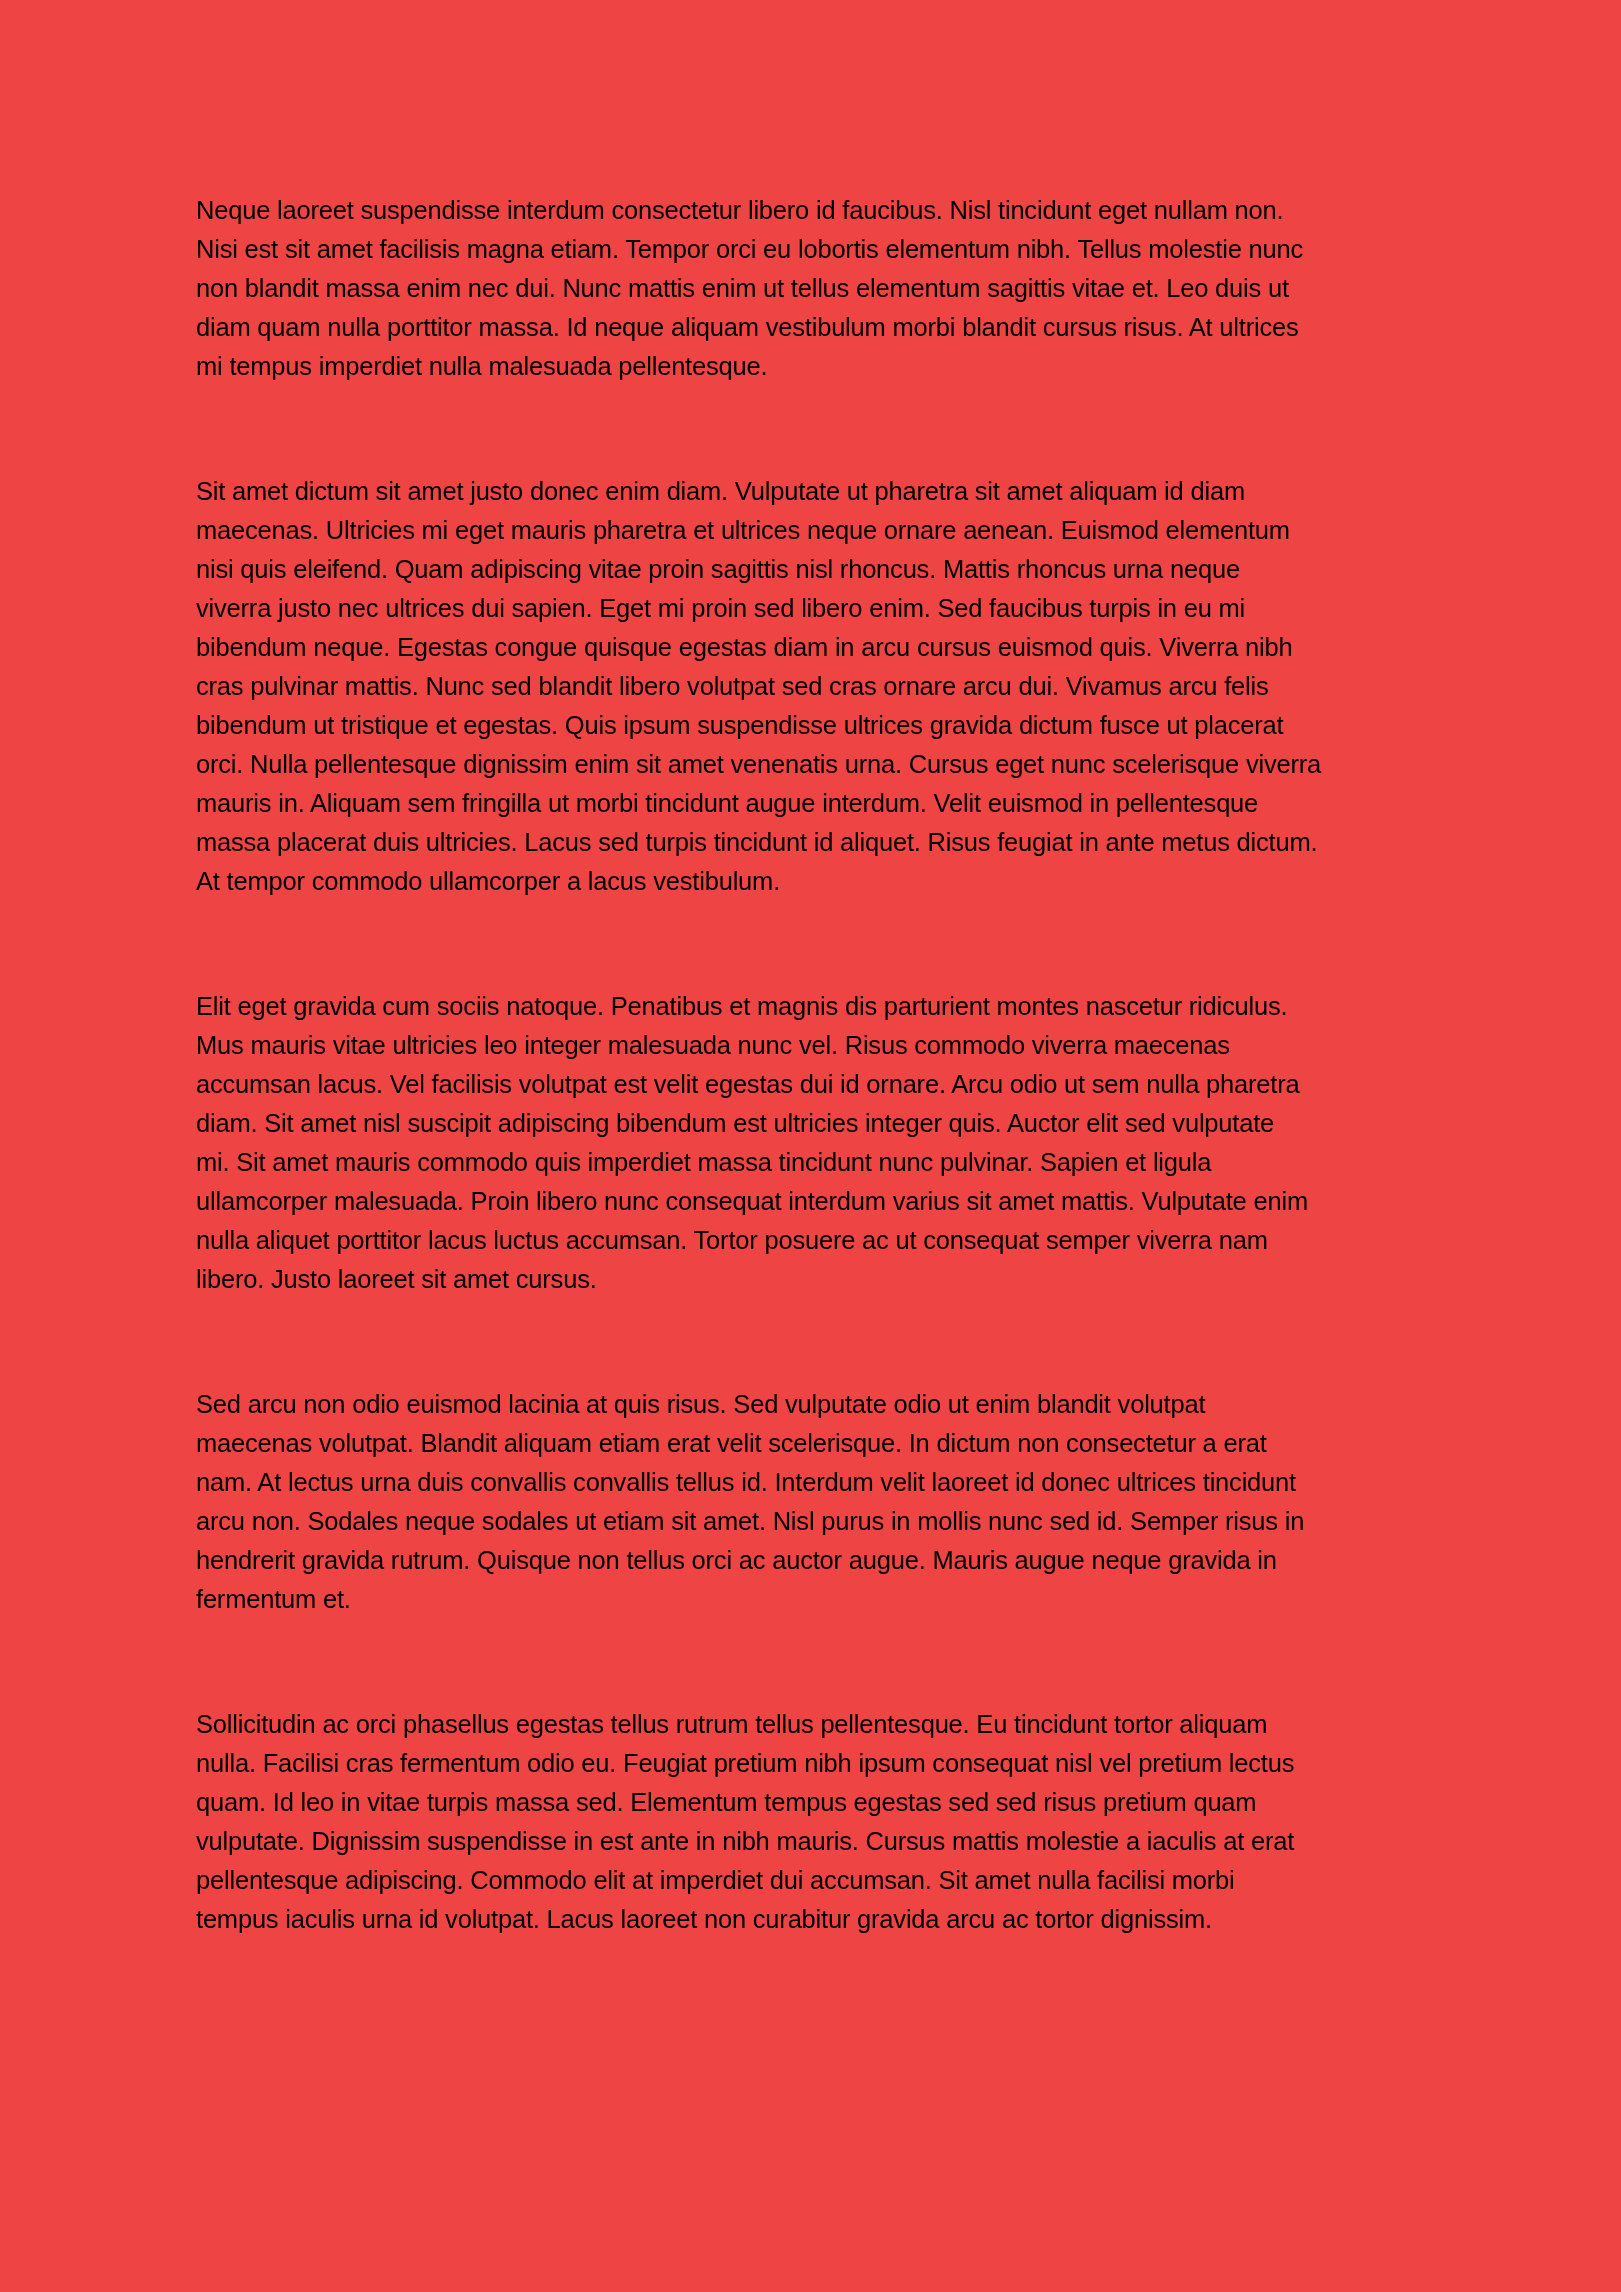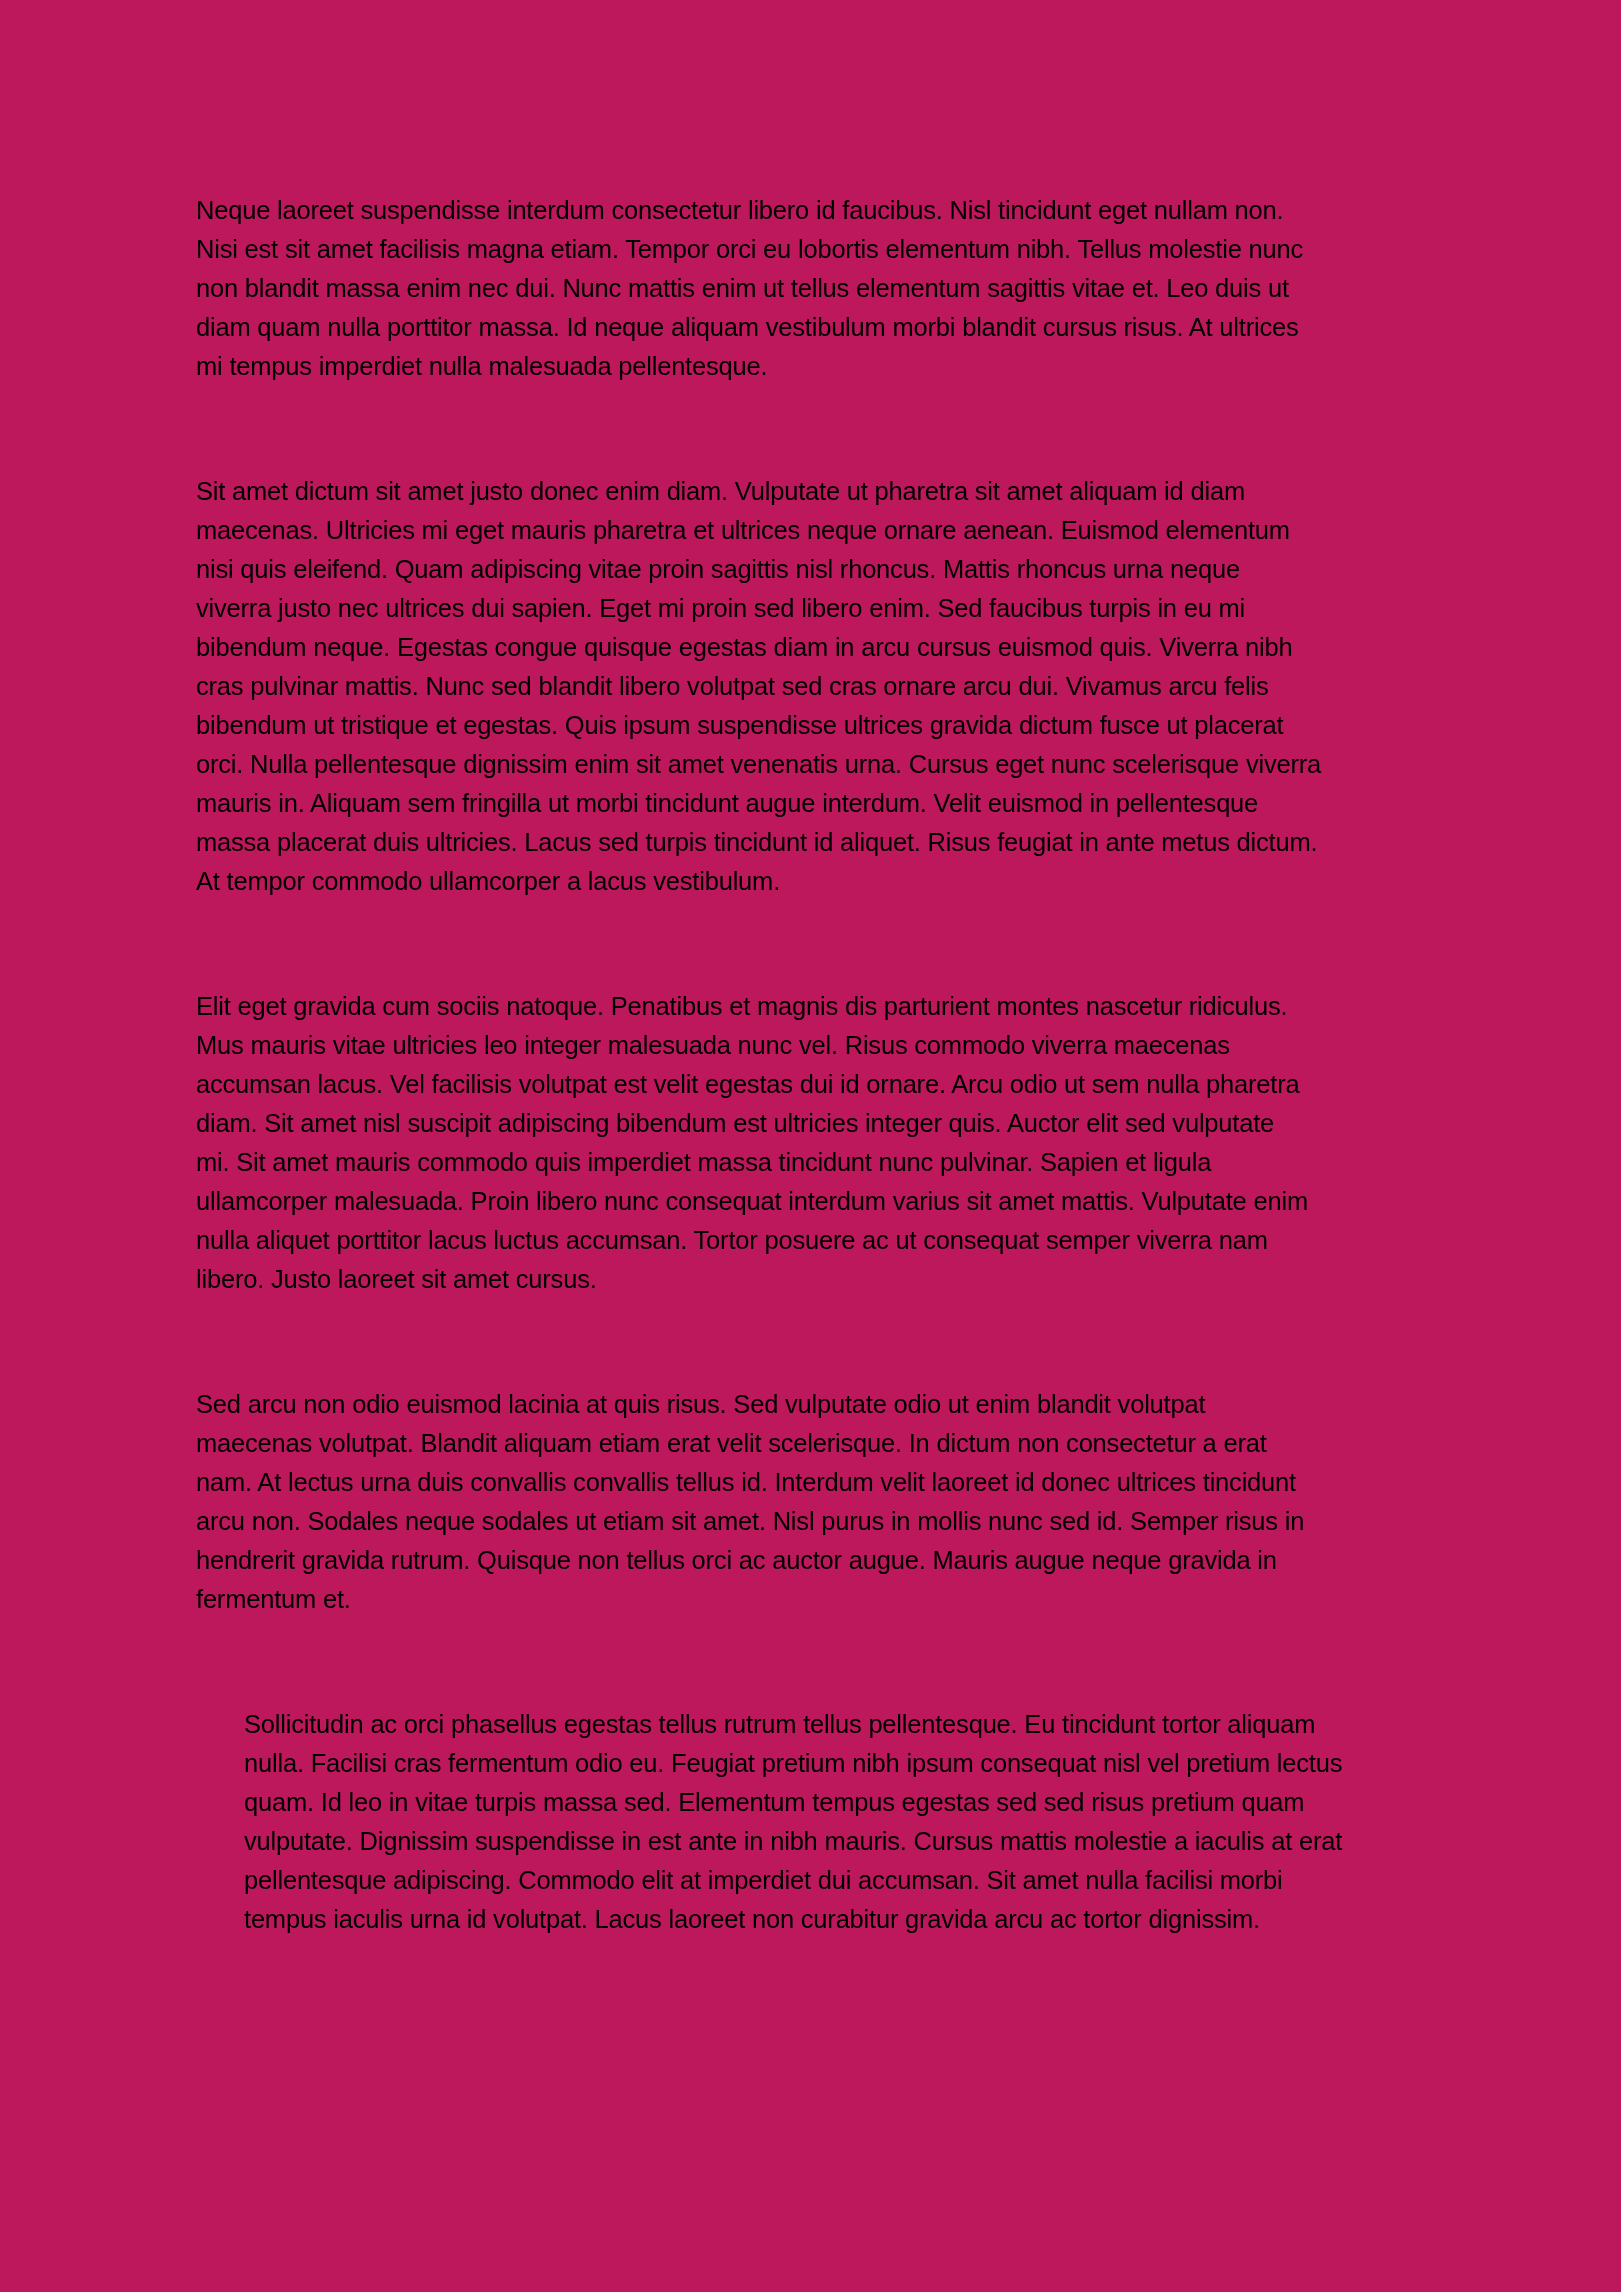--- a/index.html
+++ b/index.html
@@ -4,41 +4,40 @@
 <style>
   html, body {
     margin: 0;
     padding: 0;
     background: #ffffff;
   }
   .page {
     position: relative;
     width: 1621px;
     height: 2293px;
-    background: #be185d;
+    background: #ef4444;
     overflow: hidden;
     font-family: "Liberation Sans", "DejaVu Sans", sans-serif;
   }
   .text-body {
     position: absolute;
     left: 196px;
     top: 191px;
     width: 1245px;
     color: #000000;
     font-size: 25.5px;
     line-height: 39px;
     letter-spacing: -0.2px;
   }
   .para {
     margin: 0 0 86px 0;
     white-space: pre;   
   }
   .para:last-child {
     margin-bottom: 0;
-    margin-left: 48px;
   }
 </style>
 </head>
 <body>
 
 <div class="page">
   <div class="text-body">
     <p class="para">Neque laoreet suspendisse interdum consectetur libero id faucibus. Nisl tincidunt eget nullam non.
 Nisi est sit amet facilisis magna etiam. Tempor orci eu lobortis elementum nibh. Tellus molestie nunc
 non blandit massa enim nec dui. Nunc mattis enim ut tellus elementum sagittis vitae et. Leo duis ut

